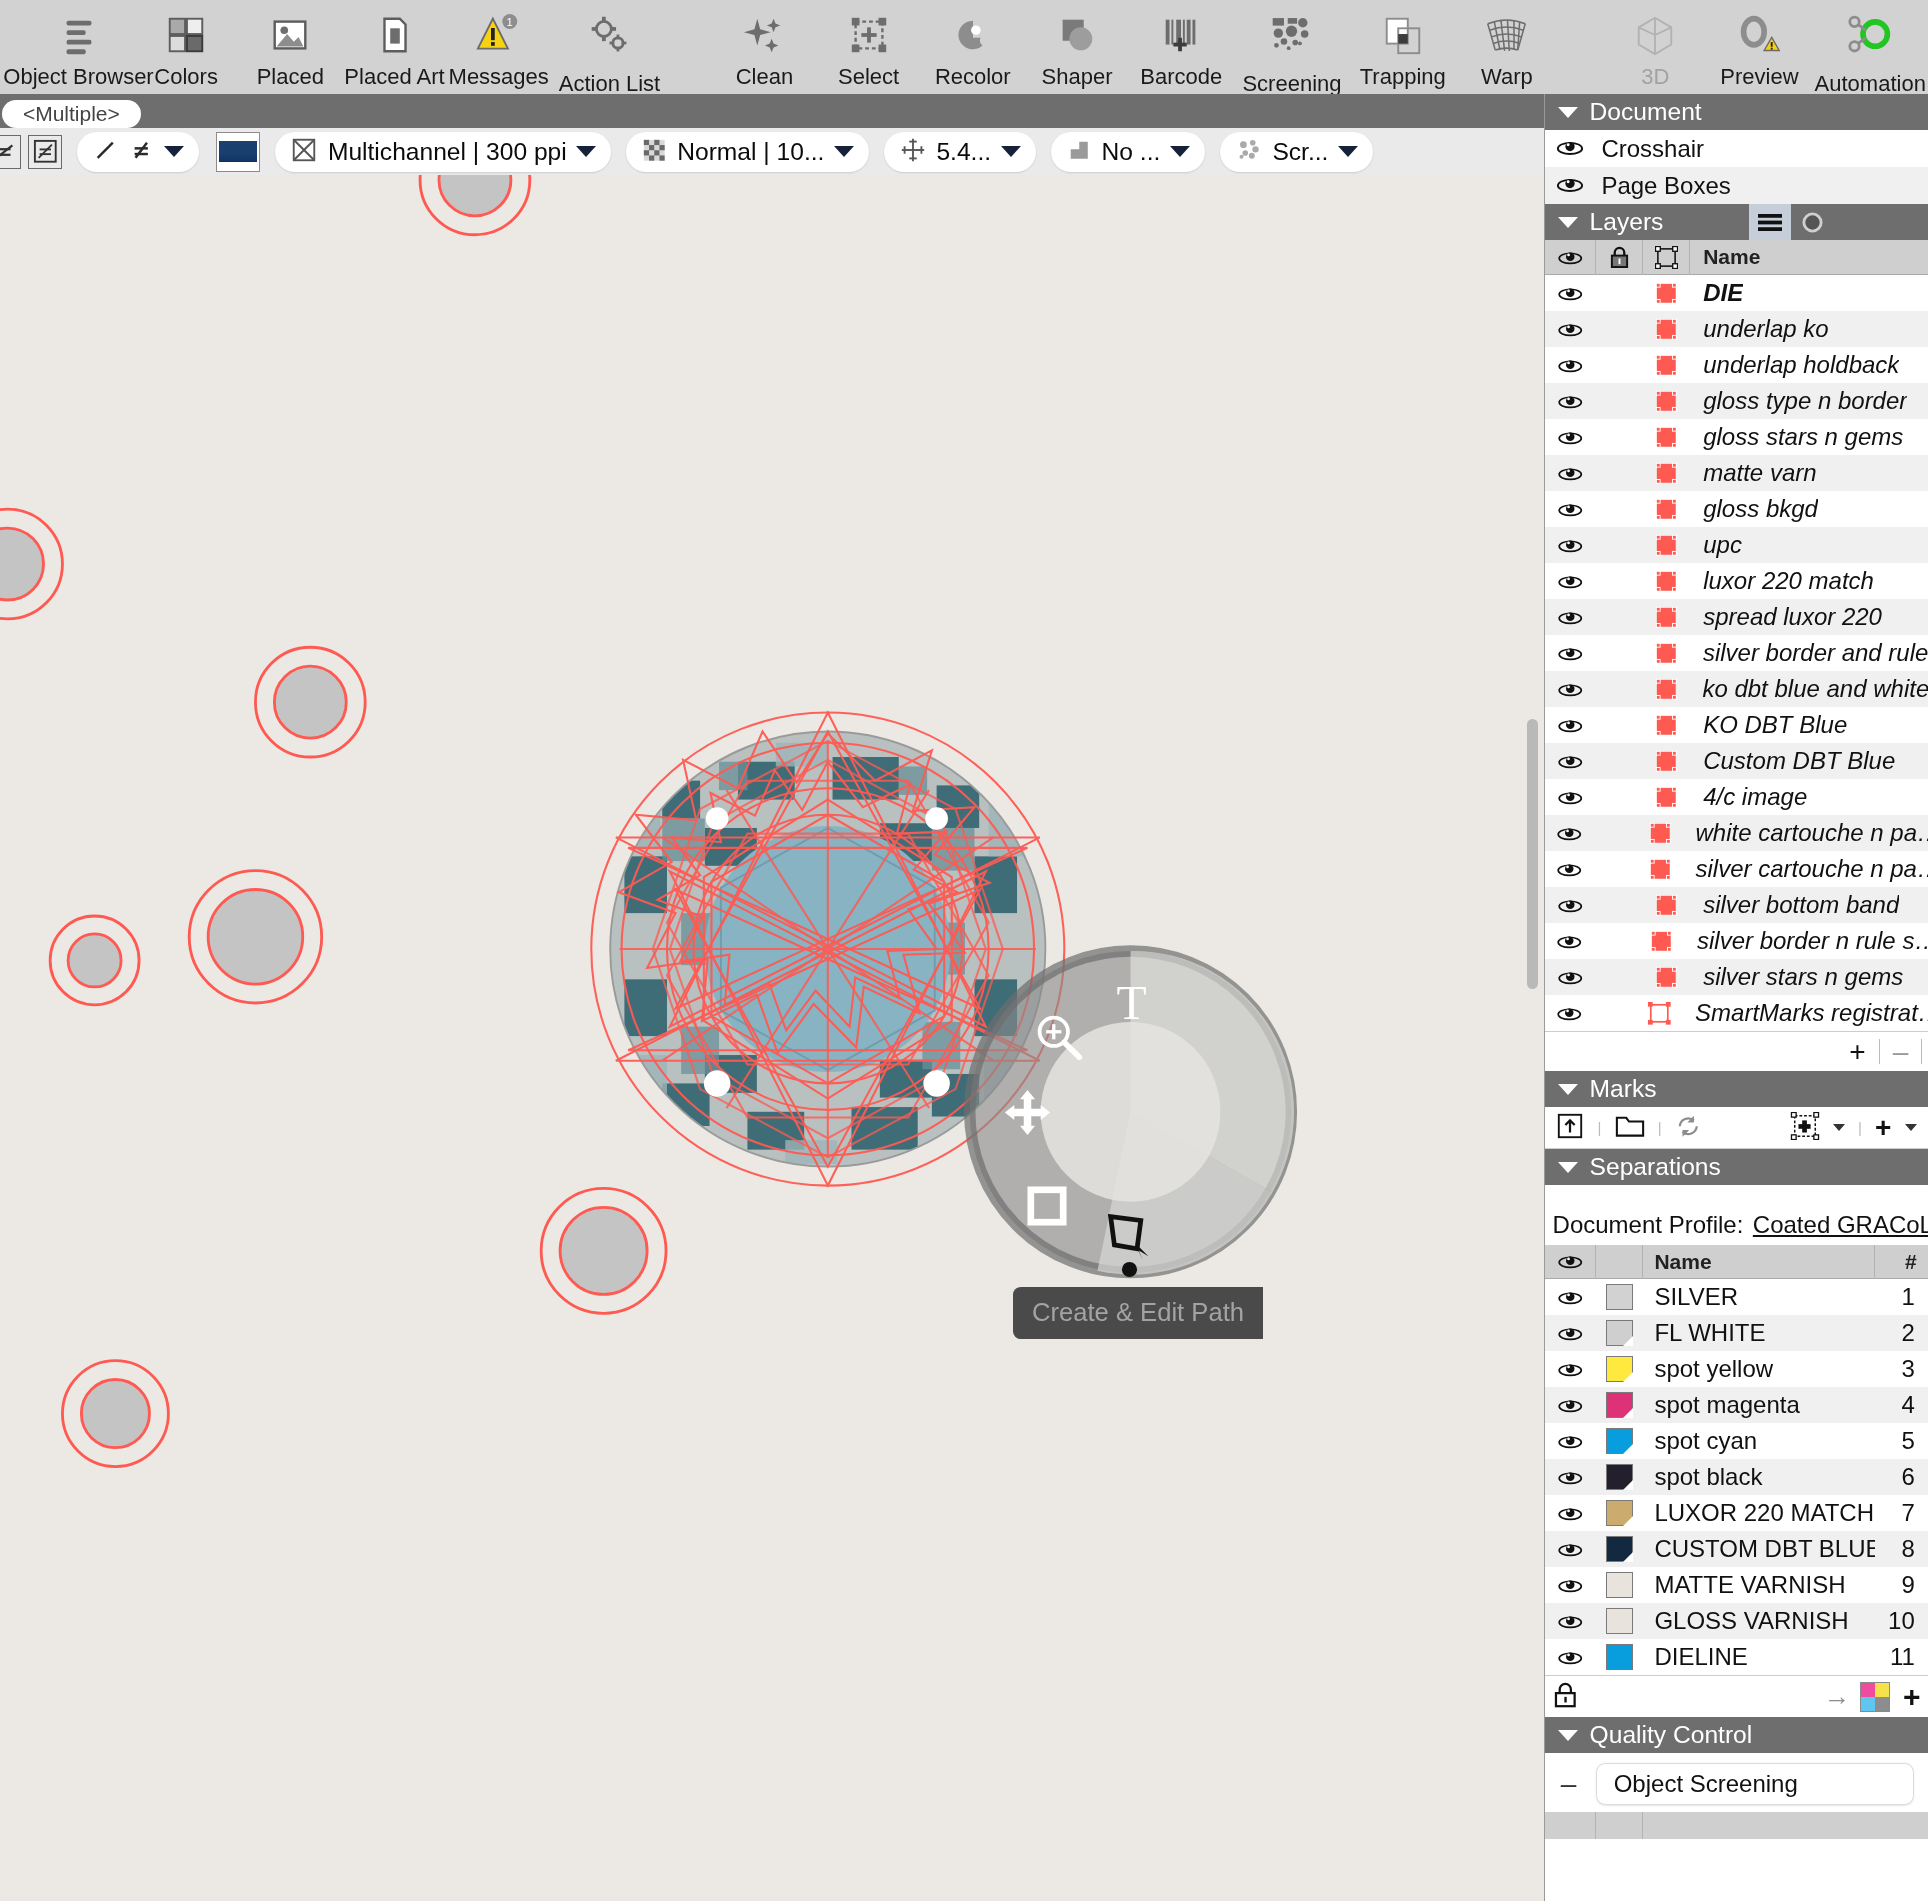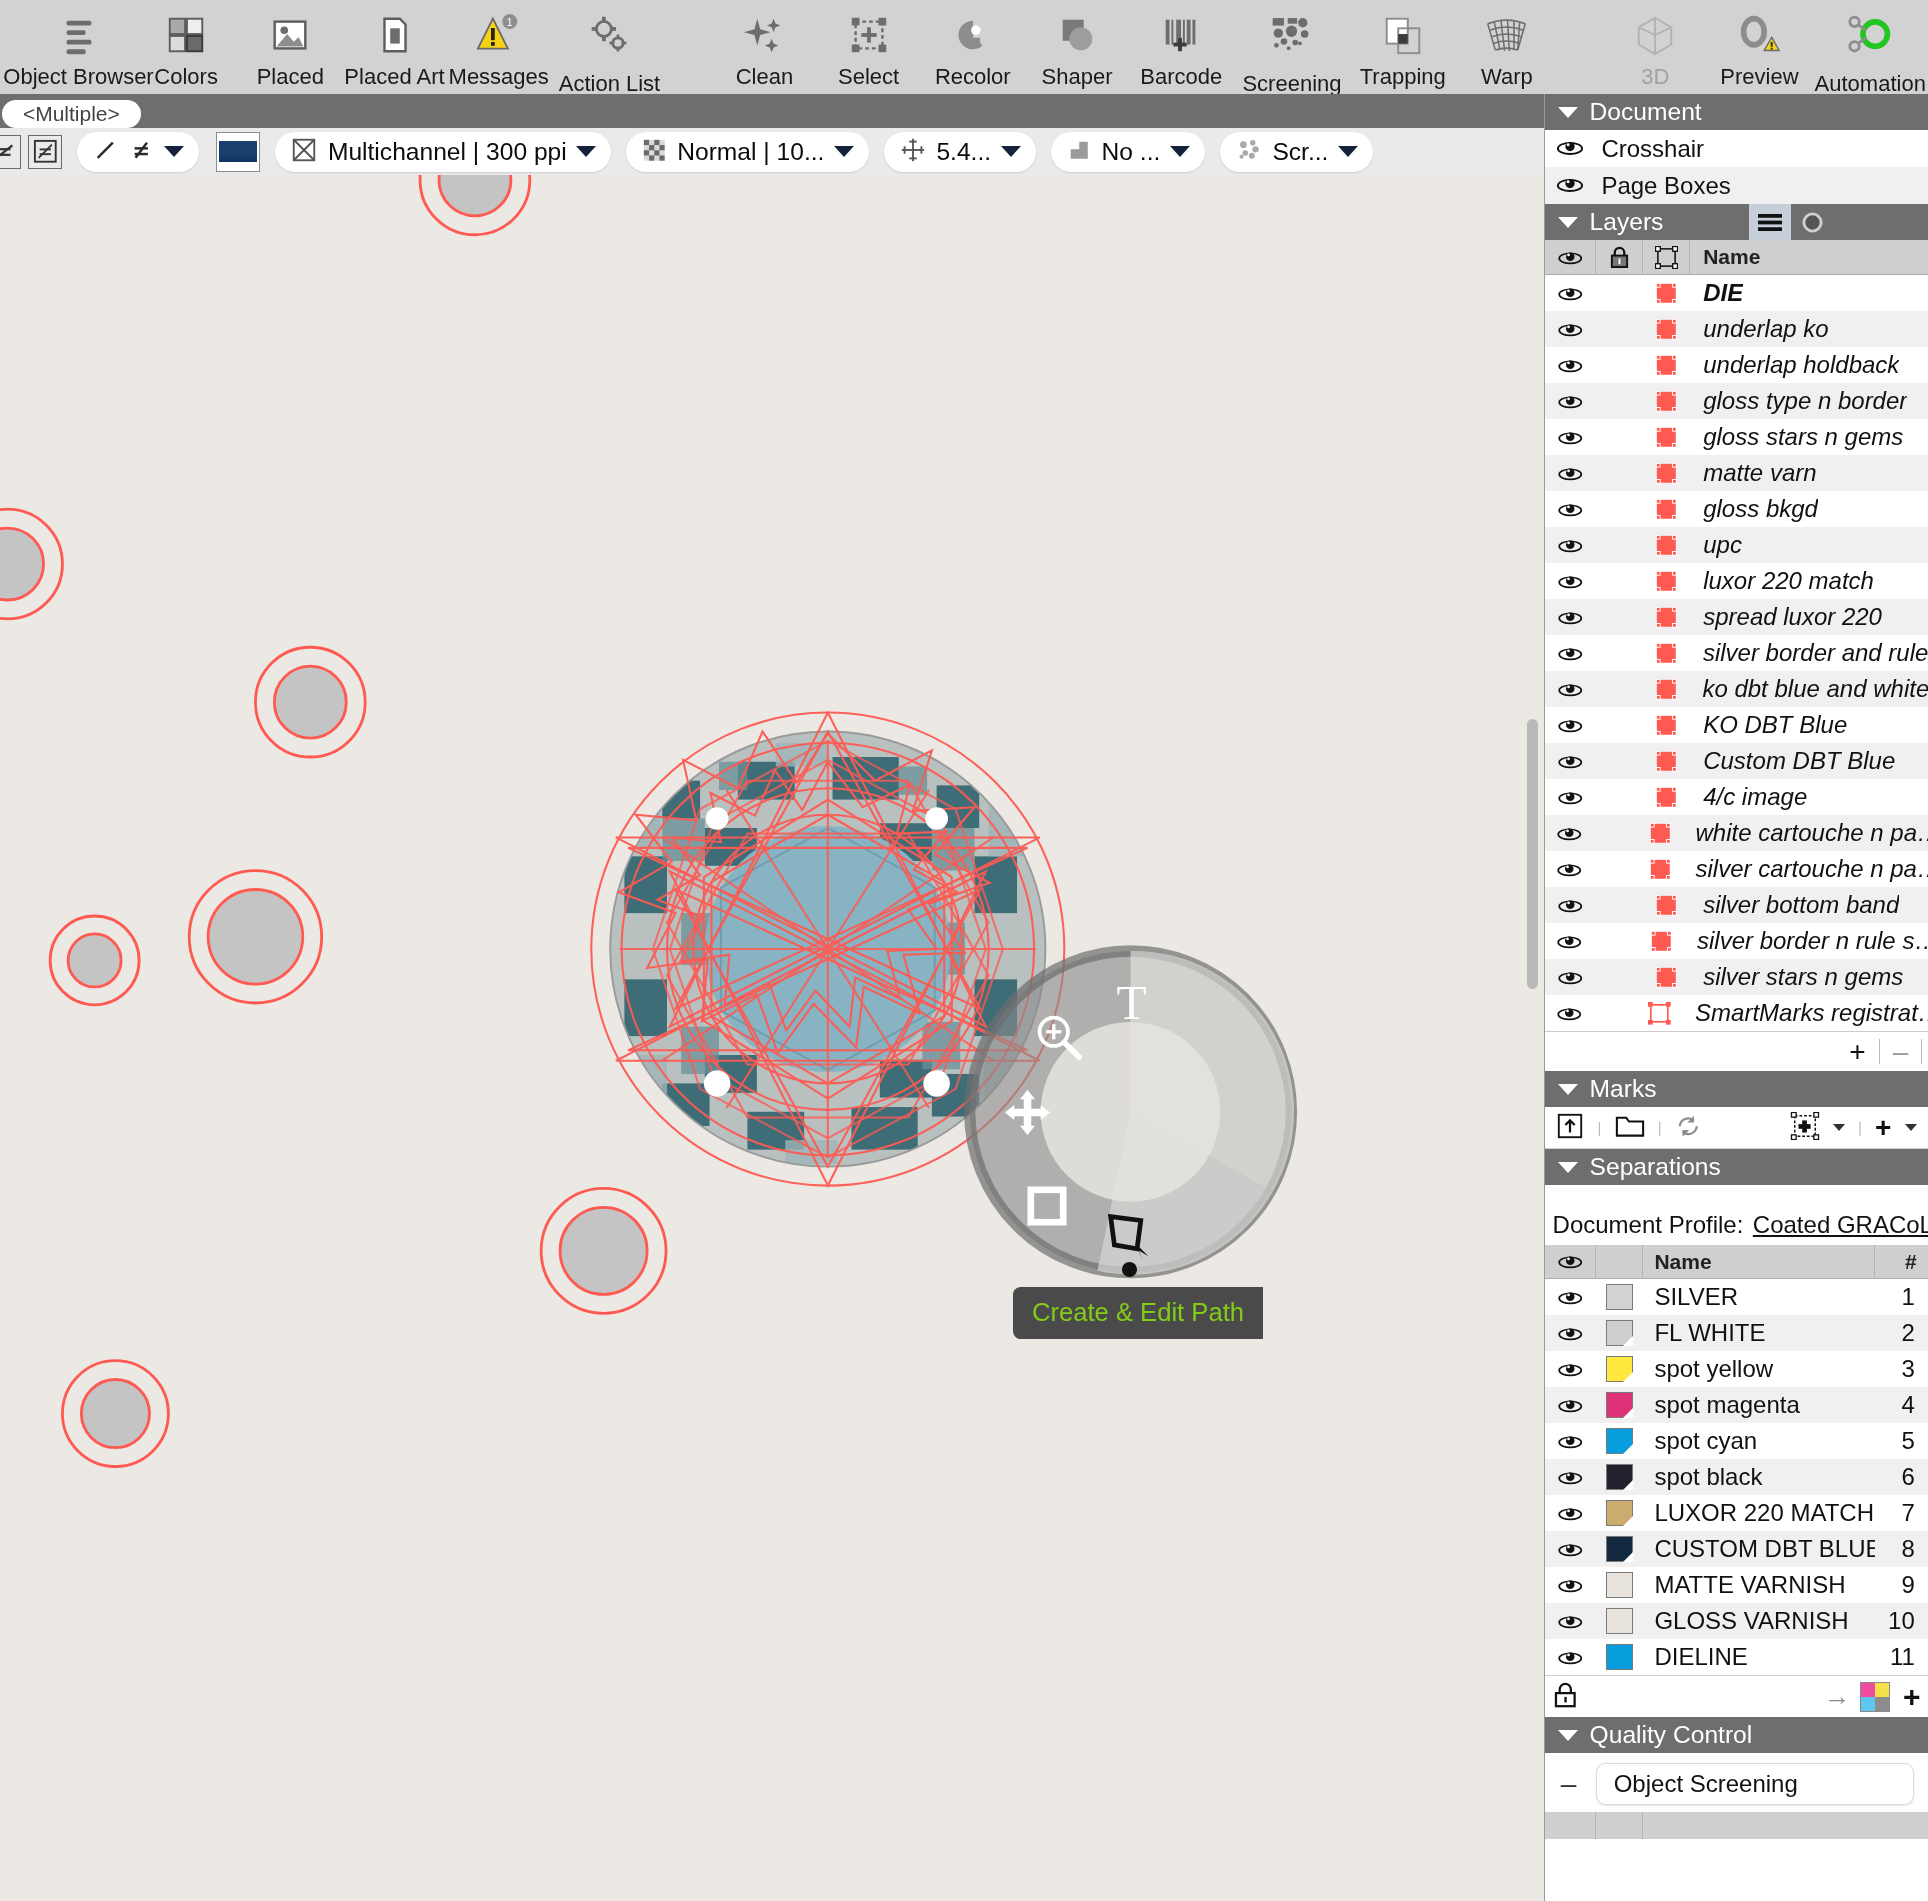--- a/index.html
+++ b/index.html
@@ -87,21 +87,21 @@
   }
   .vscroll {
     position: absolute; right: 5.7px; top: 544px; width: 11.4px; height: 270px;
     background: #b9b9b9; border-radius: 5.7px;
   }
 
   
   .hud { position: absolute; }
   .hud-tooltip {
     position: absolute;
-    background: #4a4a4a; color: #84cc16;
+    background: #4a4a4a; color: #a3a3a3;
     font-size: 25.6px; padding: 11.4px 19px;
     border-radius: 7.6px 0 0 7.6px;
     white-space: nowrap;
   }
 
   
   .rpanel {
     position: absolute; top: 94px; left: 1544px; width: 384px; height: 1808px;
     background: #ffffff; overflow: hidden;
     border-left: 1.9px solid #9a9a9a;

